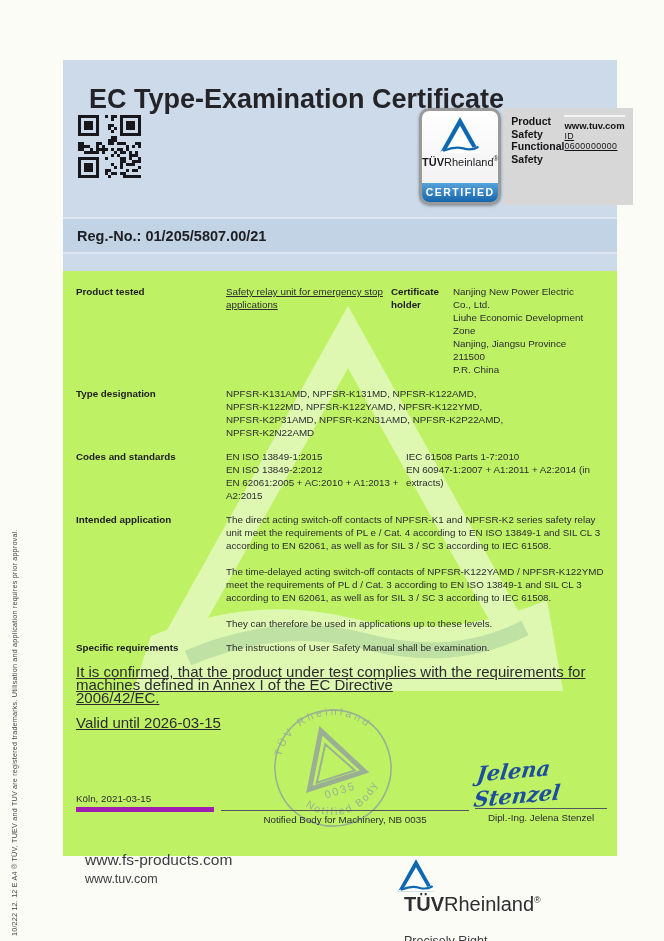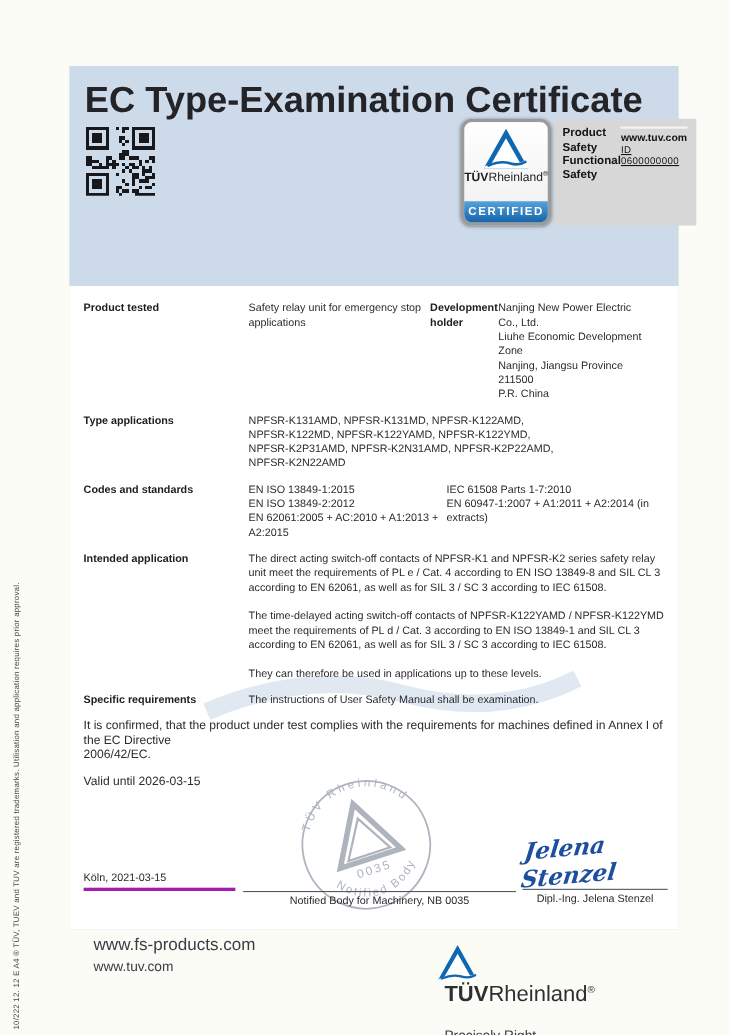--- a/index.html
+++ b/index.html
@@ -8,21 +8,21 @@
   .pre{white-space:pre-line;}
 
   
   .side-left{position:absolute;left:10px;top:936px;width:530px;transform:rotate(-90deg);
              transform-origin:0 0;font-size:7.2px;color:#46464c;letter-spacing:.2px;}
   .side-right{position:absolute;left:600px;top:838px;width:292px;transform:rotate(-90deg);
               transform-origin:0 0;font-size:6.8px;color:#46464c;line-height:9px;}
 
   
   .sheet{position:absolute;left:63px;top:60px;width:554px;height:785px;background:#ccdaea;}
-  .title{margin:0;padding:12px 0 0 14px;font-size:33px;font-weight:bold;color:#232328;}
+  .title{margin:12px;padding:12px 0 0 14px;font-size:27px;font-weight:bold;color:#232328;}
   .qr{position:absolute;left:15px;top:55px;width:63px;height:63px;}
   .qr svg{width:100%;height:100%;display:block;}
 
   
   .badge{position:absolute;right:5px;top:48px;width:193px;height:97px;display:flex;}
   .badge-card{width:98px;height:97px;box-sizing:border-box;border:3px solid #9a9a9a;border-radius:10px;
               background:linear-gradient(180deg,#ffffff,#efefef);box-shadow:0 1px 3px rgba(0,0,0,.35);
               display:flex;flex-direction:column;align-items:center;position:relative;z-index:2;}
   .badge-tri{width:42px;height:38px;margin-top:5px;}
   .badge-brand{font-size:11px;color:#1c1c20;margin-top:1px;white-space:nowrap;}
@@ -35,42 +35,42 @@
                justify-content:space-between;padding:7px 8px 6px;color:#131316;}
   .badge-scope{font-size:10.5px;font-weight:bold;line-height:12.5px;}
   .badge-meta{border-top:2px solid #f4f4f4;padding-top:3px;}
   .badge-site{font-size:9.5px;font-weight:bold;}
   .badge-id{font-size:8.8px;letter-spacing:.4px;text-decoration:underline;}
 
   .regband{position:absolute;left:0;top:157px;width:100%;height:37px;box-sizing:border-box;
            background:#c2d3e6;border-top:2px solid #dde6f0;border-bottom:2px solid #dde6f0;
            font-size:14.5px;font-weight:bold;color:#1d1d22;padding:9px 0 0 14px;}
 
-  .tablearea{position:absolute;left:0;top:200px;width:100%;height:585px;background:#ffffff;
+  .tablearea{position:absolute;left:0;top:211px;width:100%;height:585px;background:#bef264;
              box-sizing:border-box;padding-top:14px;}
   .watermark{position:absolute;left:70px;top:35px;width:430px;height:400px;opacity:.5;pointer-events:none;}
 
   .row{position:relative;display:flex;padding:0 12px 0 13px;margin-bottom:11px;
        font-size:9.8px;line-height:13px;}
   .lbl{width:150px;flex:none;font-weight:bold;color:#202024;}
   .val{color:#2b2b30;}
-  .w165{width:165px;flex:none;}
+  .w165{width:165px;flex:none;text-decoration:underline;}
   .lbl2{width:62px;flex:none;font-weight:bold;color:#202024;}
   .flex1{flex:1;}
   .w180{width:180px;flex:none;}
   .paras p{margin:0 0 13px;}
   .paras p:last-child{margin-bottom:0;}
 
-  .statement{position:relative;padding:0 13px;font-size:11px;line-height:13px;margin:12px 0 0;}
+  .statement{position:relative;padding:0 13px;font-size:15px;line-height:13px;margin:12px 0 0;text-decoration:underline;}
   .statement.first{margin-top:2px;}
 
   .stamp{position:absolute;left:195px;top:633px;width:150px;height:150px;}
   .stamp text{font-family:"Liberation Sans","DejaVu Sans",sans-serif;}
 
-  .sigcol1{position:absolute;left:13px;top:733px;width:138px;border-bottom:3px solid #a21caf;
+  .sigcol1{position:absolute;left:13px;top:733px;width:138px;border-bottom:5px solid #a21caf;
            padding-bottom:3px;font-size:9.8px;}
   .sigcol2{position:absolute;left:158px;top:750px;width:248px;border-top:1px solid #53565c;
            text-align:center;padding-top:3px;font-size:9.8px;}
   .sigcol3{position:absolute;left:412px;top:704px;width:132px;font-size:9.8px;}
   .script-wrap{height:44px;border-bottom:1px solid #53565c;display:flex;align-items:flex-end;justify-content:center;}
   .script{font-family:"DejaVu Serif","Liberation Serif",serif;font-style:italic;font-weight:bold;
           font-size:21px;color:#1d4f9e;transform:rotate(-5deg) skewX(-12deg);padding-bottom:2px;}
   .signer{text-align:center;padding-top:3px;}
 
   
@@ -129,66 +129,67 @@
         <div class="badge-scope pre">Product Safety
 Functional
 Safety</div>
         <div class="badge-meta">
           <div class="badge-site">www.tuv.com</div>
           <div class="badge-id">ID 0600000000</div>
         </div>
       </div>
     </div>
 
+    <div class="regband">Reg.-No.: 01/205/5807.00/21</div>
 
     <div class="tablearea">
       <svg class="watermark" viewBox="0 0 430 400">
         <path fill="#ffffff" fill-rule="evenodd" d="M215 0 L430 385 L0 385 Z  M215 62 L383 362 L47 362 Z"></path>
         <path fill="#ffffff" d="M18 330 Q 120 288 218 312 Q 315 336 414 294 L 430 385 L 0 385 Z"></path>
         <path d="M55 352 Q 150 312 235 336 Q 320 358 392 322" stroke="#c3d2e4" stroke-width="16" fill="none"></path>
       </svg>
 
       <div class="row">
         <div class="lbl">Product tested</div>
         <div class="val pre w165">Safety relay unit for emergency stop
 applications</div>
-        <div class="lbl2 pre">Development
+        <div class="lbl2 pre">Certificate
 holder</div>
         <div class="val pre flex1">Nanjing New Power Electric
 Co., Ltd.
 Liuhe Economic Development
 Zone
 Nanjing, Jiangsu Province
 211500
 P.R. China</div>
       </div>
 
       <div class="row">
-        <div class="lbl">Type applications</div>
+        <div class="lbl">Type designation</div>
         <div class="val pre flex1">NPFSR-K131AMD, NPFSR-K131MD, NPFSR-K122AMD,
 NPFSR-K122MD, NPFSR-K122YAMD, NPFSR-K122YMD,
 NPFSR-K2P31AMD, NPFSR-K2N31AMD, NPFSR-K2P22AMD,
 NPFSR-K2N22AMD</div>
       </div>
 
       <div class="row">
         <div class="lbl">Codes and standards</div>
         <div class="val pre w180">EN ISO 13849-1:2015
 EN ISO 13849-2:2012
 EN 62061:2005 + AC:2010 + A1:2013 +
 A2:2015</div>
         <div class="val pre flex1">IEC 61508 Parts 1-7:2010
 EN 60947-1:2007 + A1:2011 + A2:2014 (in
 extracts)</div>
       </div>
 
       <div class="row">
         <div class="lbl">Intended application</div>
         <div class="val flex1 paras">
-          <p>The direct acting switch-off contacts of NPFSR-K1 and NPFSR-K2 series safety relay unit meet the requirements of PL e / Cat. 4 according to EN ISO 13849-8 and SIL CL 3 according to EN 62061, as well as for SIL 3 / SC 3 according to IEC 61508.</p>
+          <p>The direct acting switch-off contacts of NPFSR-K1 and NPFSR-K2 series safety relay unit meet the requirements of PL e / Cat. 4 according to EN ISO 13849-1 and SIL CL 3 according to EN 62061, as well as for SIL 3 / SC 3 according to IEC 61508.</p>
           <p>The time-delayed acting switch-off contacts of NPFSR-K122YAMD / NPFSR-K122YMD meet the requirements of PL d / Cat. 3 according to EN ISO 13849-1 and SIL CL 3 according to EN 62061, as well as for SIL 3 / SC 3 according to IEC 61508.</p>
           <p>They can therefore be used in applications up to these levels.</p>
         </div>
       </div>
 
       <div class="row">
         <div class="lbl">Specific requirements</div>
         <div class="val flex1">The instructions of User Safety Manual shall be examination.</div>
       </div>
 

